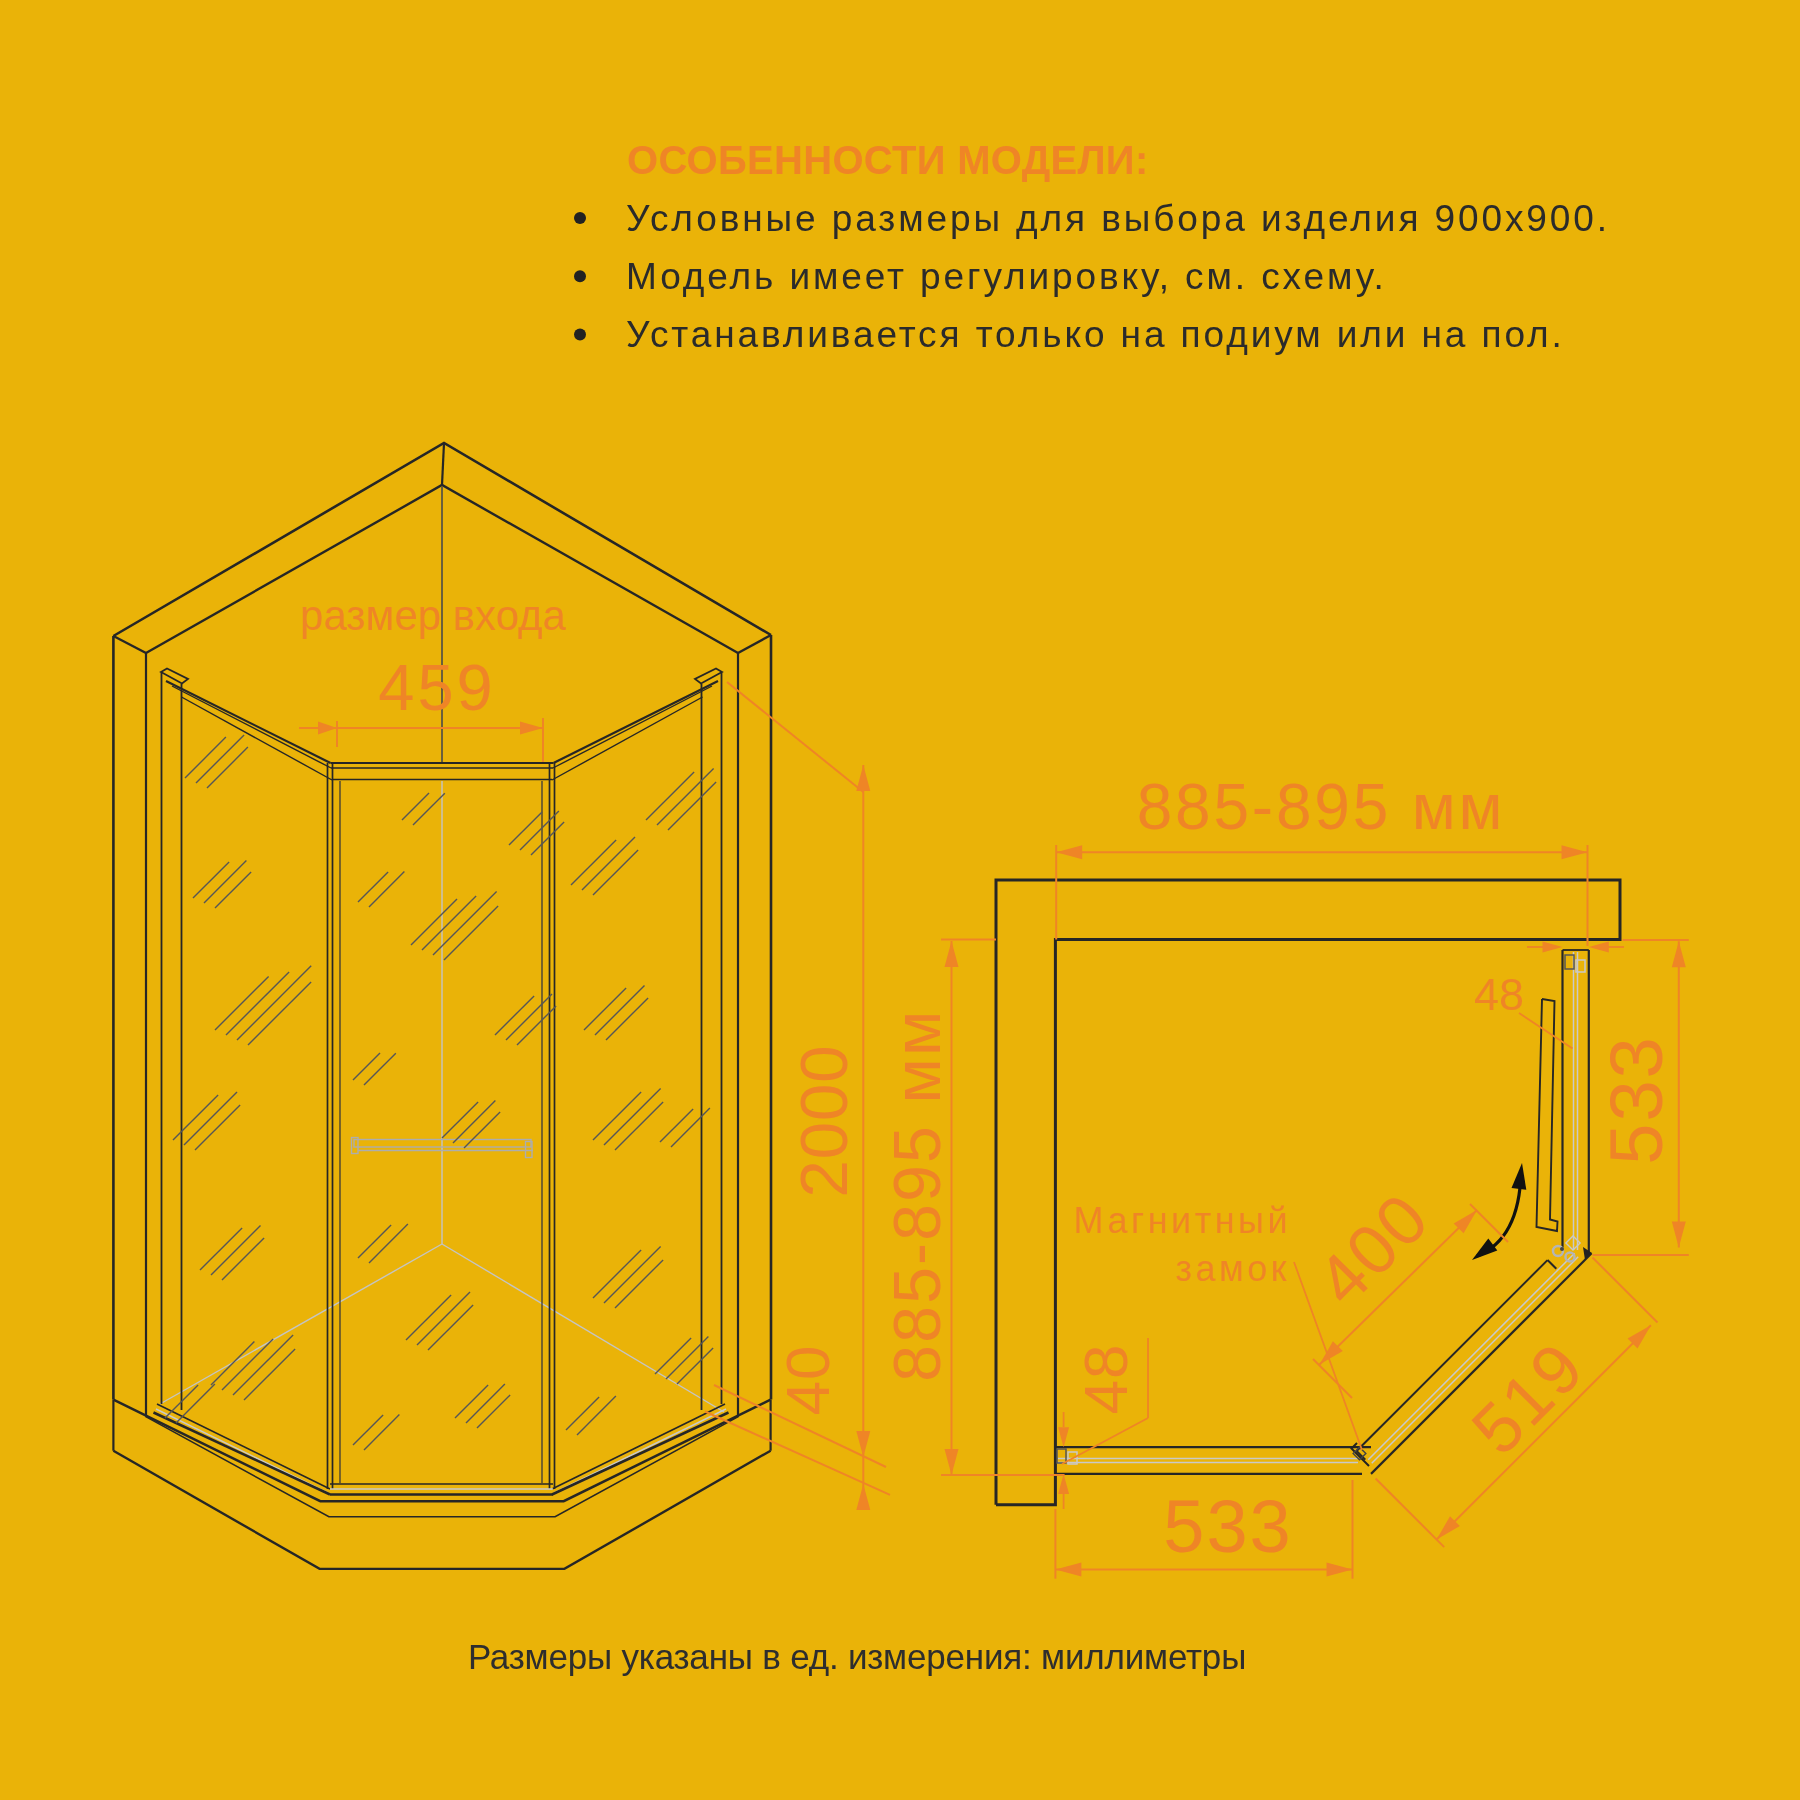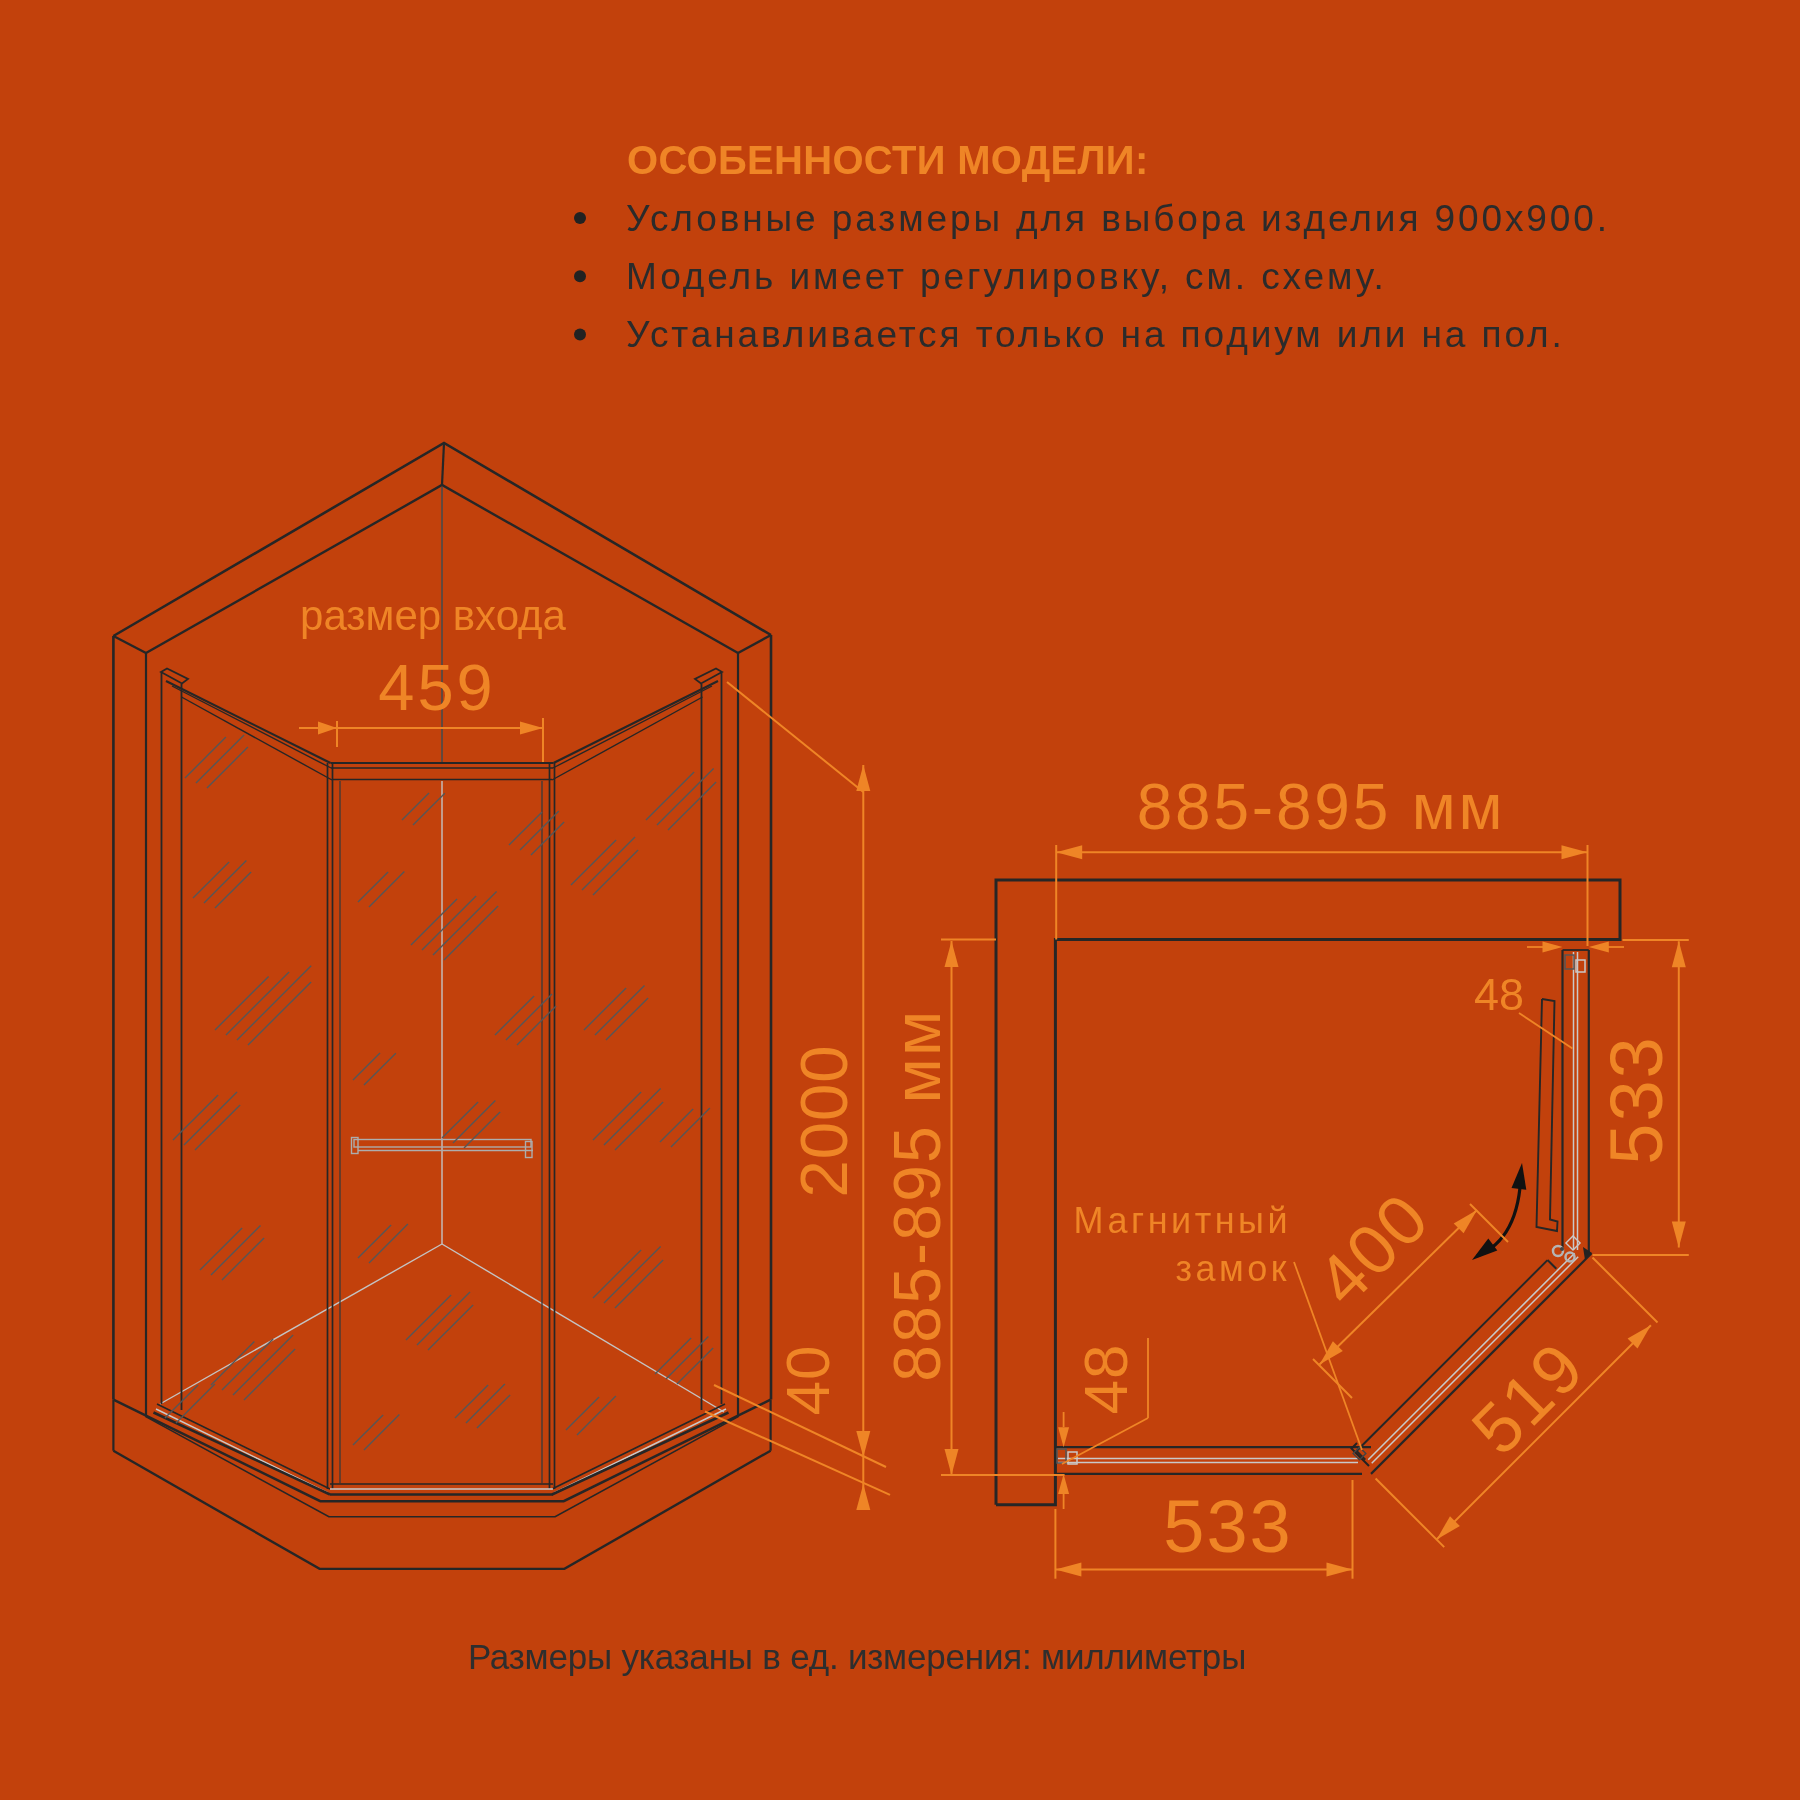--- a/index.html
+++ b/index.html
@@ -1,15 +1,15 @@
 <!DOCTYPE html>
 <html><head><meta charset="utf-8">
 <style>
 html,body{margin:0;padding:0;background:#ffffff;}
-#page{position:relative;width:1800px;height:1800px;background:#c2410c;overflow:hidden;}
+#page{position:relative;width:1800px;height:1800px;background:#eab308;overflow:hidden;}
 svg{font-family:"Liberation Sans",sans-serif;}
 </style></head>
 <body>
 <div id="page">
 <svg width="1800" height="1800" viewBox="0 0 1800 1800">
 <text x="627.0" y="174.0" font-size="40" fill="#ef8526" text-anchor="start" font-weight="bold" letter-spacing="0.3">ОСОБЕННОСТИ МОДЕЛИ:</text>
 <circle cx="580" cy="218.0" r="6" fill="#222"></circle>
 <text x="626.0" y="231.0" font-size="37" fill="#2b2b2b" text-anchor="start" font-weight="normal" letter-spacing="2.9">Условные размеры для выбора изделия 900х900.</text>
 <circle cx="580" cy="276.2" r="6" fill="#222"></circle>
 <text x="626.0" y="289.2" font-size="37" fill="#2b2b2b" text-anchor="start" font-weight="normal" letter-spacing="2.9">Модель имеет регулировку, см. схему.</text>

